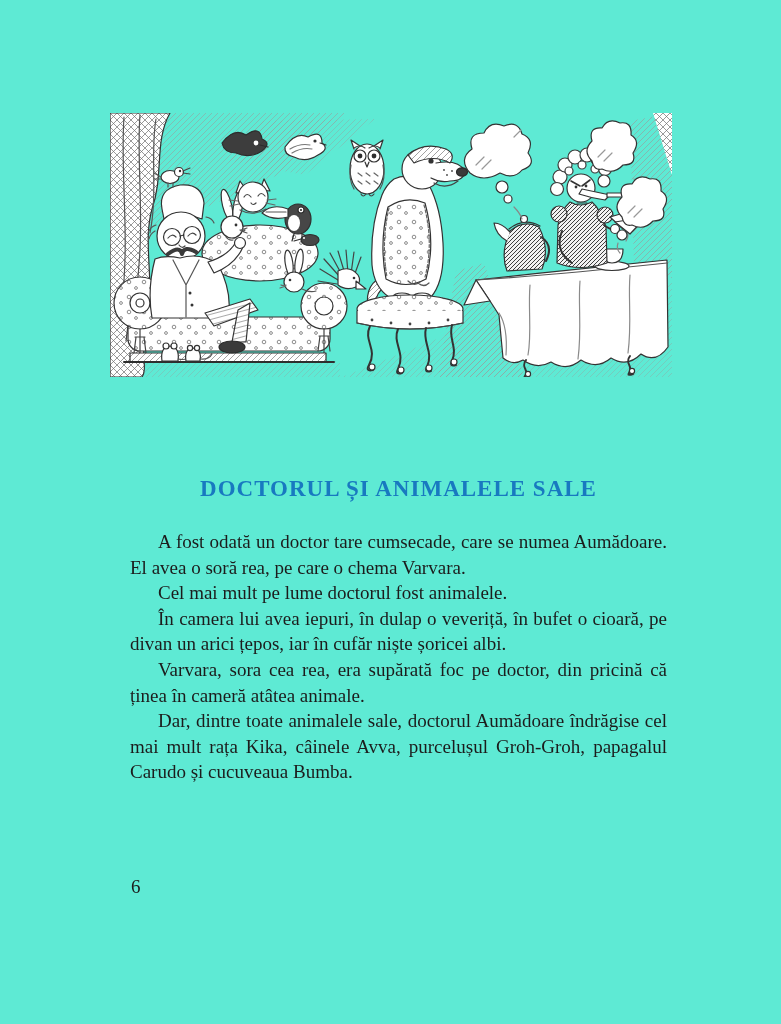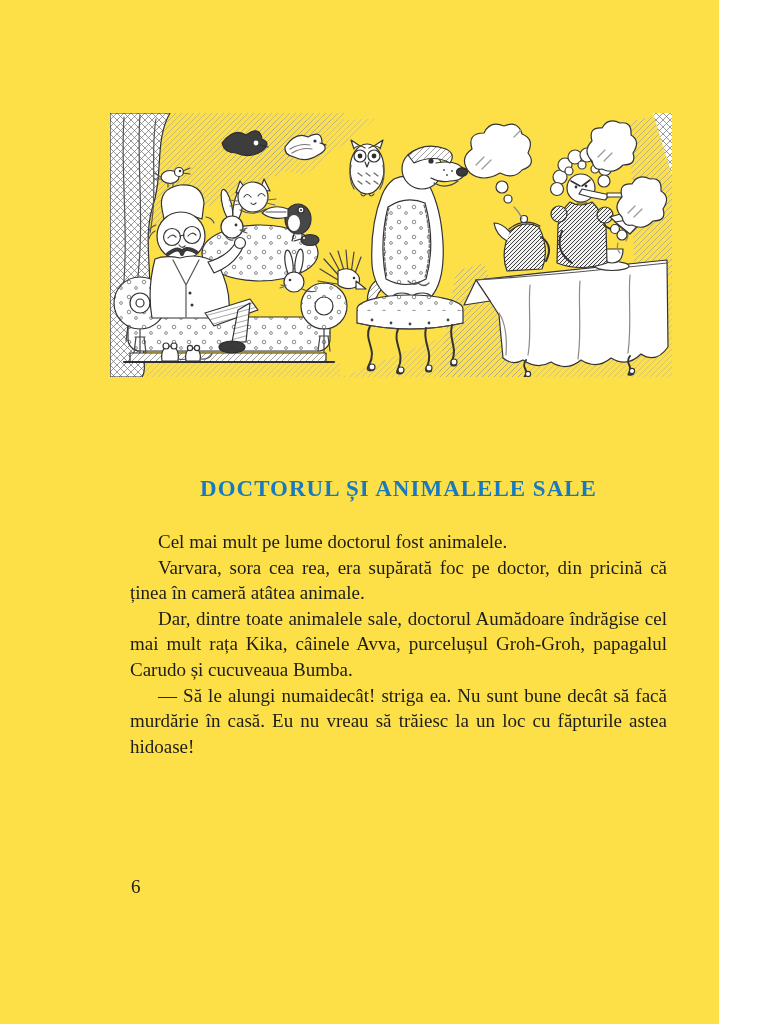--- a/index.html
+++ b/index.html
@@ -1,19 +1,19 @@
 <!DOCTYPE html>
 <html><head>
 <meta charset="utf-8">
 <style>
   html,body{margin:0;padding:0;background:#ffffff;}
   .book-page{
     position:relative;
-    width:719px;height:1024px;
-    background:#fde047;
+    width:781px;height:1024px;
+    background:#5eead4;
     font-family:"Liberation Serif","DejaVu Serif",serif;
     color:#1c1c1c;
     overflow:hidden;
   }
   .illustration{
     position:absolute;left:110px;top:113px;width:562px;height:264px;
   }
   .chapter-title{
     position:absolute;left:130px;top:461px;width:537px;
     text-align:center;
@@ -344,21 +344,22 @@
             <path d="M508,130 q-2,6 2,10" stroke="#888"></path>
           </g>
         </g>
       </g>
     </svg>
   </div>
 
   <h1 class="chapter-title">DOCTORUL ȘI ANIMALELE SALE</h1>
 
   <div class="text-block">
+    <p>A fost odată un doctor tare cumsecade, care se numea Aumădoare. El avea o soră rea, pe care o chema Varvara.</p>
     <p>Cel mai mult pe lume doctorul fost animalele.</p>
+    <p>În camera lui avea iepuri, în dulap o veveriță, în bufet o cioară, pe divan un arici țepos, iar în cufăr niște șoricei albi.</p>
     <p>Varvara, sora cea rea, era supărată foc pe doctor, din pricină că ținea în cameră atâtea animale.</p>
     <p>Dar, dintre toate animalele sale, doctorul Aumădoare îndrăgise cel mai mult rața Kika, câinele Avva, purcelușul Groh-Groh, papagalul Carudo și cucuveaua Bumba.</p>
-    <p>— Să le alungi numaidecât! striga ea. Nu sunt bune decât să facă murdărie în casă. Eu nu vreau să trăiesc la un loc cu făpturile astea hidoase!</p>
   </div>
 
   <div class="page-number">6</div>
 
 </div>
 
 </body></html>

